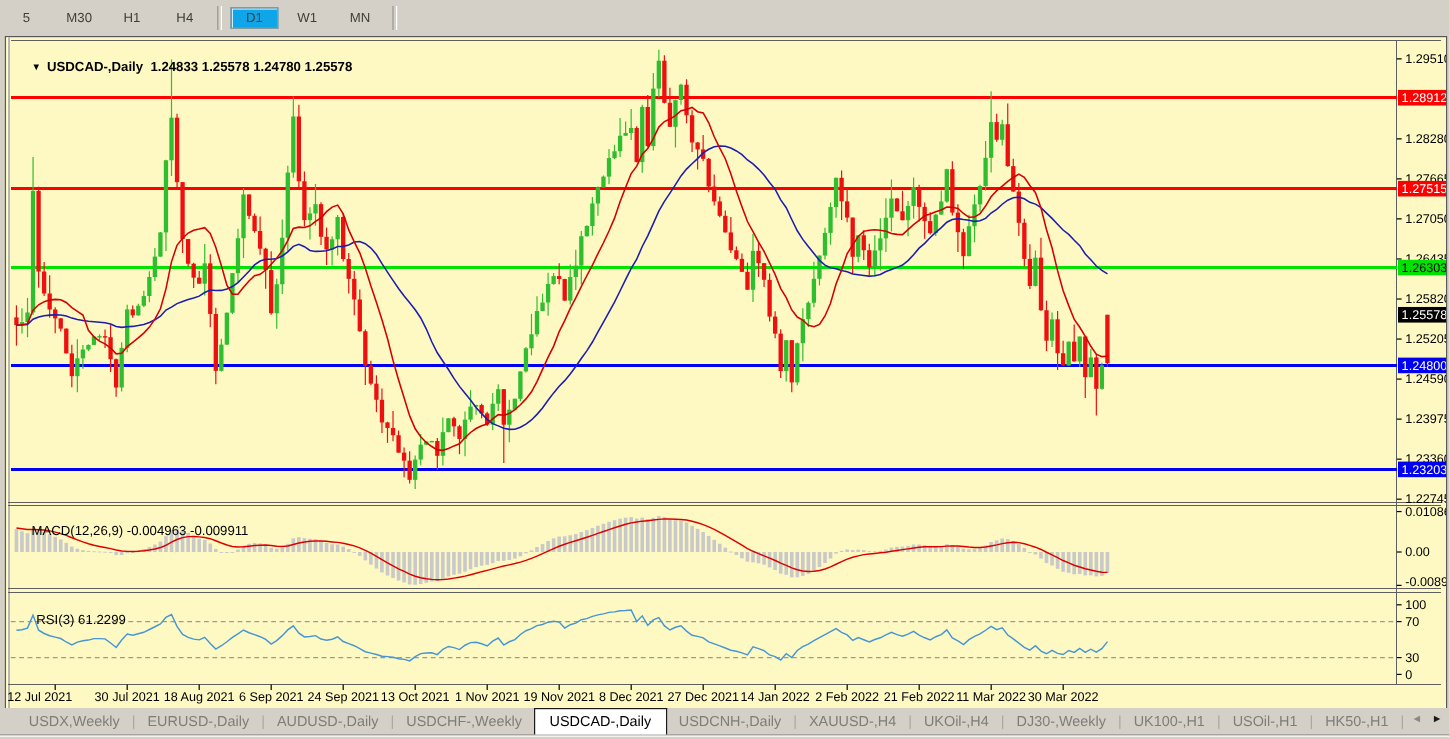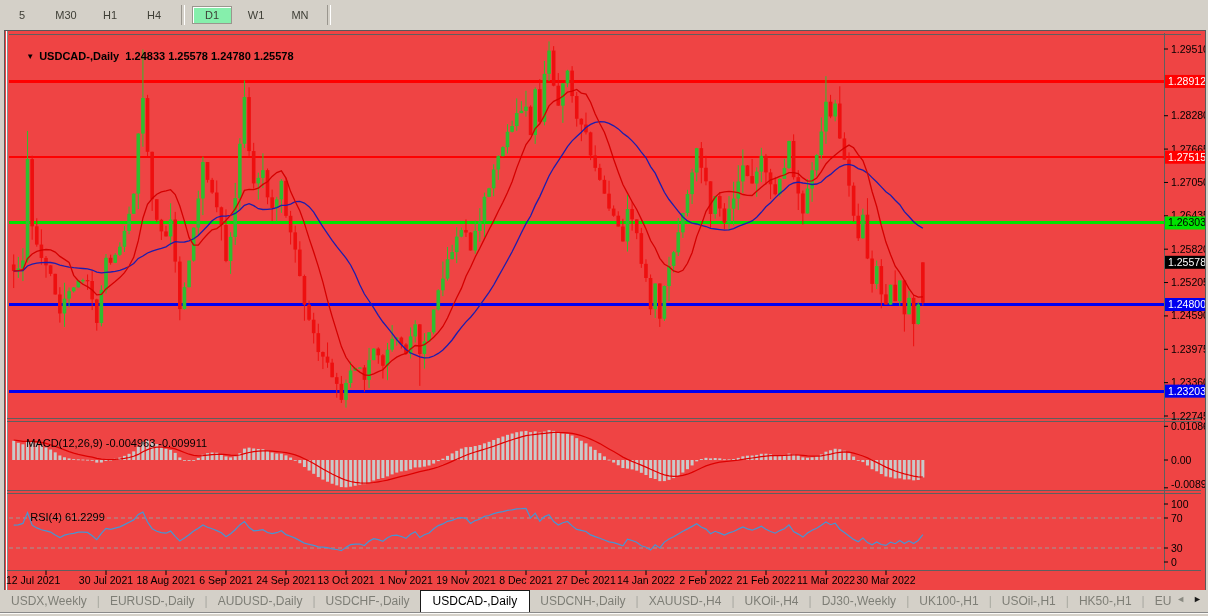--- a/index.html
+++ b/index.html
@@ -12,44 +12,44 @@
   
   .toolbar{
     position:absolute;left:0;top:0;width:1208px;height:29px;
     background:#d4d0c8;display:flex;align-items:center;
   }
   .tfbtn{
     min-width:26px;padding:2px 6px;margin:0 2px;text-align:center;
     font-size:11px;color:#3e3e36;cursor:default;border:1px solid transparent;
   }
   .tfbtn.active{
-    background:#86efac;border:1px solid #9a968e;
+    background:#0ea5e9;border:1px solid #9a968e;
     box-shadow:inset 1px 1px 0 #fff;
   }
   .tsepv{width:2px;height:20px;margin:0 5px;
     border-left:1px solid #9a968e;border-right:1px solid #ffffff;}
   
   .chart-window{
     position:absolute;left:4px;top:30px;width:1200px;height:559px;
-    background:#ef4444;border:1px solid #58585a;
+    background:#fef9c3;border:1px solid #58585a;
   }
   .chart-window .innerline{position:absolute;left:1px;top:0;width:1px;height:100%;background:#ffffff;border-right:1px solid #8a8a8a;}
   .overlay-label{position:absolute;z-index:5;color:#000;white-space:pre;}
   .chart-title{left:9px;top:7px;font-size:11px;font-weight:bold;}
   .chart-title .tri{font-size:8px;vertical-align:1px;margin-right:5px;}
   .macd-label{left:9px;top:394px;font-size:11px;}
   .rsi-label{left:13px;top:468px;font-size:11px;}
   #chart-svg{position:absolute;left:0;top:0;z-index:2;}
   
   .tabbar{
     position:absolute;left:0;top:590px;width:1208px;height:22px;
     background:#d4d0c8;display:flex;align-items:flex-end;overflow:hidden;
     border-bottom:1px solid #8a8a8a;
   }
-  .tabstrip{display:flex;align-items:center;flex:1;overflow:hidden;height:22px;padding-left:1px;}
+  .tabstrip{display:flex;align-items:center;flex:1;overflow:hidden;height:22px;padding-left:14px;}
   .tab{
     font-size:12px;color:#7e7e76;padding:3px 10px 4px 10px;white-space:nowrap;cursor:default;
   }
   .tab.active{
     background:#ffffff;color:#000;border:1px solid #1a1a1a;border-bottom:none;
     padding:3px 12px 5px 12px;margin-bottom:-1px;
   }
   .tabsep{color:#a8a8a0;font-size:12px;padding:3px 0 4px 0;}
   .tab-arrows{display:flex;align-items:center;height:22px;padding:0 6px 2px 2px;gap:8px;}
   .arr{font-size:9px;cursor:default;}
@@ -74,21 +74,21 @@
 
 <div class="chart-window">
   <div class="innerline"></div>
   <div class="overlay-label chart-title" style="position:absolute;">
     <span class="tri">▼</span><span>USDCAD-,Daily</span>&nbsp;&nbsp;<span>1.24833 1.25578 1.24780 1.25578</span>
   </div>
   <div class="overlay-label macd-label" style="position:absolute;">
     <span>MACD(12,26,9)</span> <span>-0.004963 -0.009911</span>
   </div>
   <div class="overlay-label rsi-label" style="position:absolute;">
-    <span>RSI(4)</span> <span>61.2299</span>
+    <span>RSI(3)</span> <span>61.2299</span>
   </div>
   <svg id="chart-svg" width="1200" height="559" viewBox="0 0 1200 559">
       <line x1="4" y1="3" x2="1196" y2="3" stroke="#5f5f5f" stroke-width="1" shape-rendering="crispEdges"></line>
       <line x1="2" y1="387.5" x2="1196" y2="387.5" stroke="#5f5f5f" stroke-width="1" shape-rendering="crispEdges"></line>
       <line x1="2" y1="390.5" x2="1196" y2="390.5" stroke="#5f5f5f" stroke-width="1" shape-rendering="crispEdges"></line>
       <line x1="2" y1="459.5" x2="1196" y2="459.5" stroke="#5f5f5f" stroke-width="1" shape-rendering="crispEdges"></line>
       <line x1="2" y1="462.5" x2="1196" y2="462.5" stroke="#5f5f5f" stroke-width="1" shape-rendering="crispEdges"></line>
       <line x1="2" y1="539.5" x2="1196" y2="539.5" stroke="#5f5f5f" stroke-width="1" shape-rendering="crispEdges"></line>
       <line x1="1159" y1="2" x2="1159" y2="539.5" stroke="#5f5f5f" stroke-width="1" shape-rendering="crispEdges"></line>
       <line x1="1159" y1="18" x2="1163" y2="18" stroke="#000" stroke-width="1"></line>
@@ -778,21 +778,21 @@
 </div>
 
 <div class="tabbar">
   <div class="tabstrip" id="tabstrip">
       <span class="tab">USDX,Weekly</span>
       <span class="tabsep">|</span>
       <span class="tab">EURUSD-,Daily</span>
       <span class="tabsep">|</span>
       <span class="tab">AUDUSD-,Daily</span>
       <span class="tabsep">|</span>
-      <span class="tab">USDCHF-,Daily</span>
+      <span class="tab">USDCHF-,Weekly</span>
       <span class="tab active">USDCAD-,Daily</span>
       <span class="tab">USDCNH-,Daily</span>
       <span class="tabsep">|</span>
       <span class="tab">XAUUSD-,H4</span>
       <span class="tabsep">|</span>
       <span class="tab">UKOil-,H4</span>
       <span class="tabsep">|</span>
       <span class="tab">DJ30-,Weekly</span>
       <span class="tabsep">|</span>
       <span class="tab">UK100-,H1</span>

